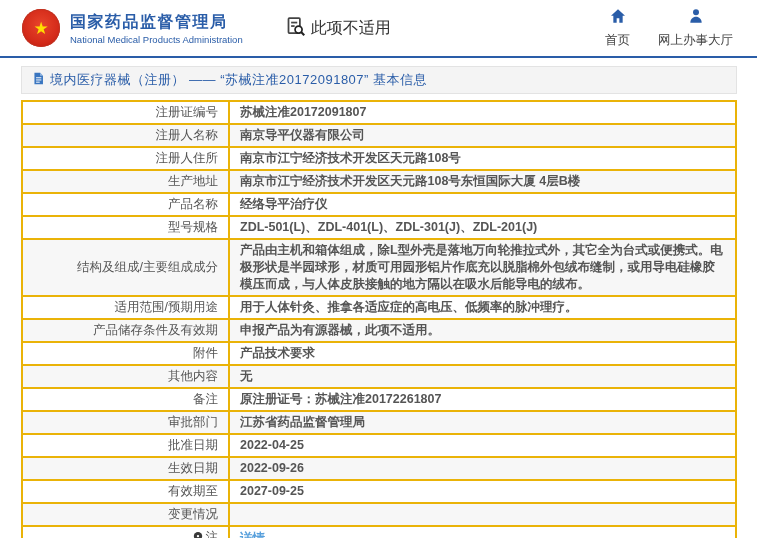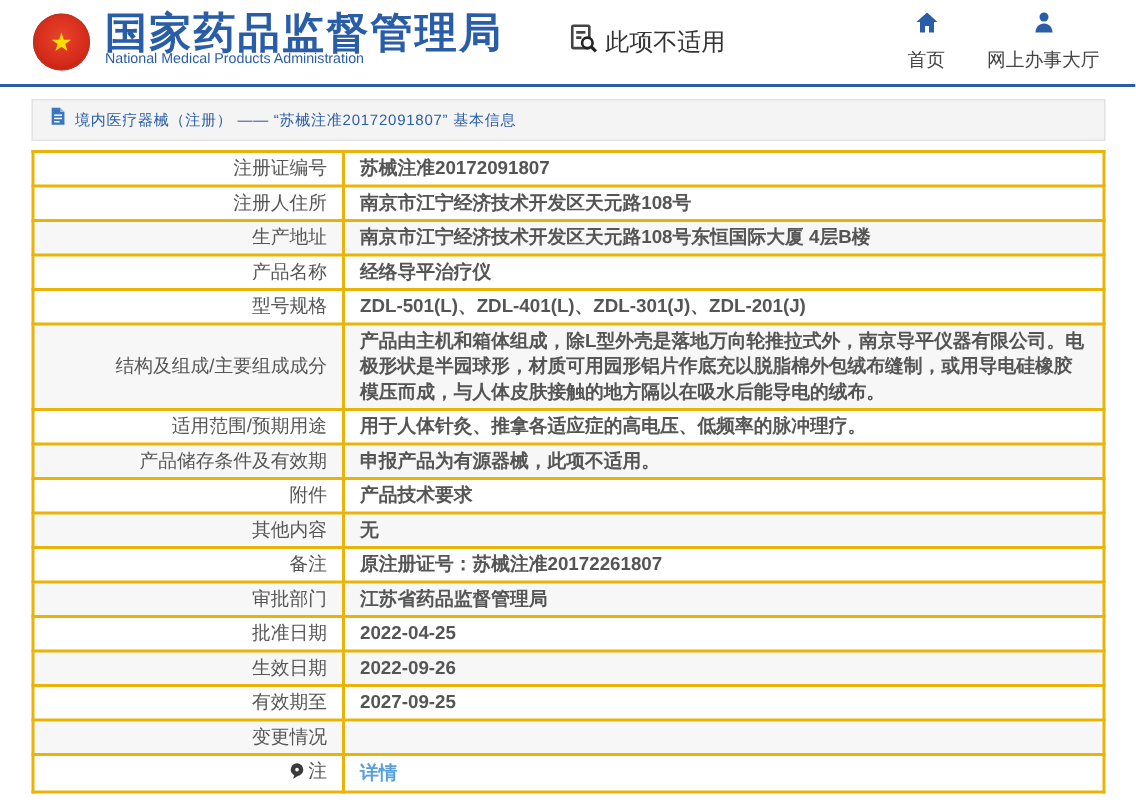--- a/index.html
+++ b/index.html
@@ -8,35 +8,35 @@
 
   
   .header { height:58px; display:flex; align-items:center;
     border-bottom:2px solid #2a5da8; background:#fff; padding:0 14px 0 22px; }
   .logo-wrap { display:flex; align-items:center; }
   .emblem { width:38px; height:38px; border-radius:50%;
     background:radial-gradient(circle at 50% 42%, #e8442b 0%, #d42b1a 60%, #b81508 100%);
     display:flex; align-items:center; justify-content:center;
     color:#ffde00; font-size:17px; line-height:1; box-shadow:0 0 0 1px #c03322 inset; }
   .org-names { margin-left:10px; }
-  .org-zh { color:#2a5da8; font-size:28px; font-weight:bold; letter-spacing:1.5px; line-height:24px; }
+  .org-zh { color:#2a5da8; font-size:16px; font-weight:bold; letter-spacing:1.5px; line-height:24px;font-family:Liberation Serif, serif; }
   .org-en { color:#2a5da8; font-size:9.5px; line-height:12px; }
   .nav-query { display:flex; align-items:center; margin-left:42px; cursor:pointer; }
   .nav-query .q-label { font-size:16px; color:#333; margin-left:5px; }
   .header-right { margin-left:auto; display:flex; align-items:center; gap:28px; padding-right:10px; }
   .hr-item { display:flex; flex-direction:column; align-items:center; cursor:pointer; }
   .hr-item svg { width:16px; height:16px; }
   .hr-label { font-size:12.5px; color:#444; margin-top:4px; white-space:nowrap; }
 
   
   .content { padding:8px 20px 0 21px; }
   .breadcrumb { height:28px; background:#f4f4f4; border:1px solid #e3e3e3;
     display:flex; align-items:center; padding:0 10px; margin-bottom:6px; }
   .breadcrumb svg { width:13px; height:13px; margin-right:5px; }
-  .bc-text { color:#2a5da8; font-size:10px; letter-spacing:0.5px; }
+  .bc-text { color:#2a5da8; font-size:13px; letter-spacing:0.5px; }
 
   
   table.info { width:100%; border-collapse:collapse; table-layout:fixed; }
   table.info td { border:2px solid #eab308; font-size:12.5px; color:#555;
     padding:2px 10px; line-height:17px; vertical-align:middle; }
   td.label-cell { width:207px; text-align:right; color:#4a4a4a; background:transparent; }
   tr.alt { background:#f7f7f7; }
   td.value-cell { text-align:left; word-break:break-all;font-weight:bold; }
   a.detail-link { color:#58a0dc; text-decoration:none; cursor:pointer; }
   .note-icon { display:inline-block; vertical-align:-2px; margin-right:2px; }
@@ -100,39 +100,43 @@
     </span>
     <span class="bc-text">境内医疗器械（注册） —— “苏械注准20172091807” 基本信息</span>
   </div>
 
   <table class="info">
     <tbody>
         <tr>
           <td class="label-cell">注册证编号</td>
           <td class="value-cell">苏械注准20172091807</td>
         </tr>
+        <tr class="alt">
+          <td class="label-cell">注册人名称</td>
+          <td class="value-cell">南京导平仪器有限公司</td>
+        </tr>
         <tr>
           <td class="label-cell">注册人住所</td>
           <td class="value-cell">南京市江宁经济技术开发区天元路108号</td>
         </tr>
         <tr class="alt">
           <td class="label-cell">生产地址</td>
           <td class="value-cell">南京市江宁经济技术开发区天元路108号东恒国际大厦 4层B楼</td>
         </tr>
         <tr>
           <td class="label-cell">产品名称</td>
           <td class="value-cell">经络导平治疗仪</td>
         </tr>
         <tr>
           <td class="label-cell">型号规格</td>
           <td class="value-cell">ZDL-501(L)、ZDL-401(L)、ZDL-301(J)、ZDL-201(J)</td>
         </tr>
         <tr class="alt">
           <td class="label-cell">结构及组成/主要组成成分</td>
-          <td class="value-cell">产品由主机和箱体组成，除L型外壳是落地万向轮推拉式外，南京导平仪器有限公司。电极形状是半园球形，材质可用园形铝片作底充以脱脂棉外包绒布缝制，或用导电硅橡胶模压而成，与人体皮肤接触的地方隔以在吸水后能导电的绒布。</td>
+          <td class="value-cell">产品由主机和箱体组成，除L型外壳是落地万向轮推拉式外，其它全为台式或便携式。电极形状是半园球形，材质可用园形铝片作底充以脱脂棉外包绒布缝制，或用导电硅橡胶模压而成，与人体皮肤接触的地方隔以在吸水后能导电的绒布。</td>
         </tr>
         <tr>
           <td class="label-cell">适用范围/预期用途</td>
           <td class="value-cell">用于人体针灸、推拿各适应症的高电压、低频率的脉冲理疗。</td>
         </tr>
         <tr class="alt">
           <td class="label-cell">产品储存条件及有效期</td>
           <td class="value-cell">申报产品为有源器械，此项不适用。</td>
         </tr>
         <tr>

